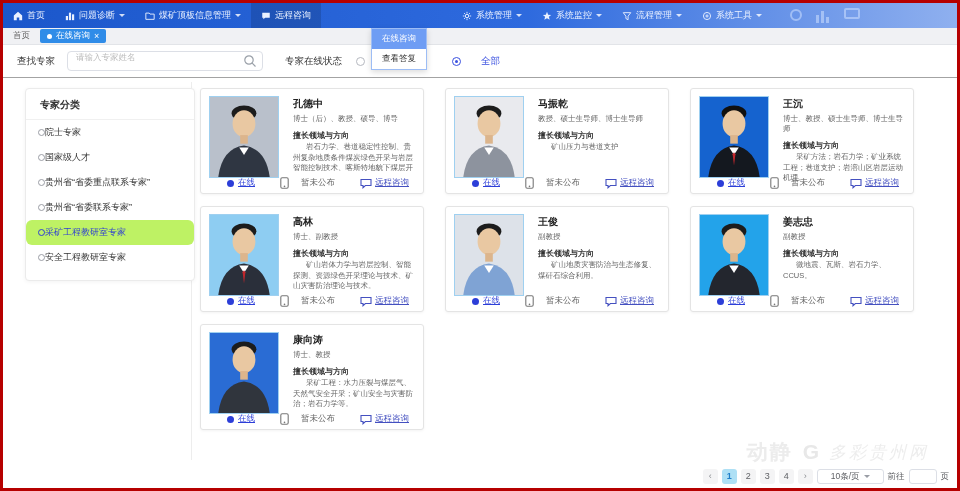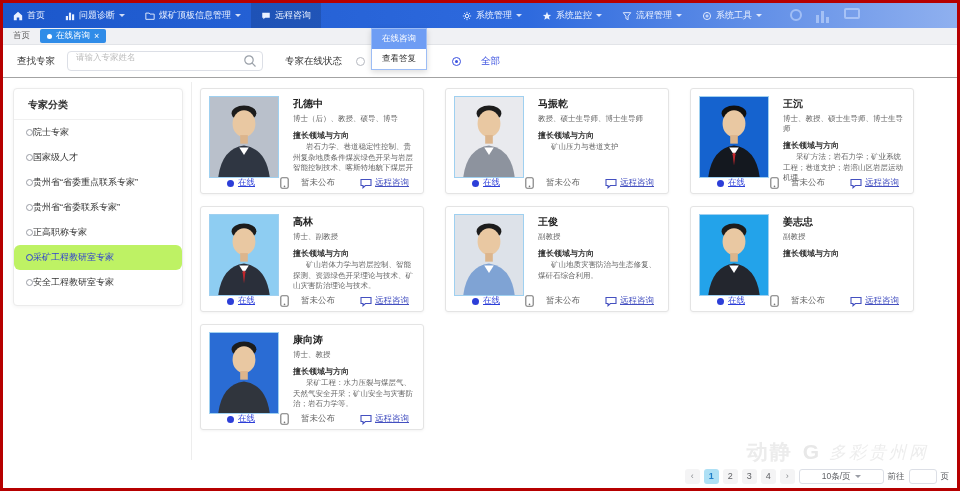--- a/index.html
+++ b/index.html
@@ -46,21 +46,21 @@
   .radio.r2 { margin-left:48px; }
   .rb { width:9px; height:9px; border:1px solid #b5b8bf; border-radius:50%; background:#fff; position:relative; }
   .radio.checked .rb { border-color:#3a50e0; }
   .radio.checked .rb::after { content:""; position:absolute; left:2px; top:2px; width:3px; height:3px; border-radius:50%; background:#3a50e0; }
   .radio.checked span { color:#3a50e0; }
 
   
   .body-area { position:relative; height:calc(100% - 75px); background:#fff; }
   .vline { position:absolute; left:188px; top:4px; bottom:28px; width:1px; background:#ededed; }
 
-  .sidebar { position:absolute; left:10px; top:10px; width:170px; background:#fff; border:1px solid #ebebeb;
+  .sidebar { position:absolute; left:22px; top:10px; width:170px; background:#fff; border:1px solid #ebebeb;
              border-radius:4px; box-shadow:0 1px 4px rgba(0,0,0,.05); padding-bottom:10px; }
   .sb-title { font-size:10px; font-weight:bold; color:#333; padding:9px 14px 7px; border-bottom:1px solid #f0f0f0; }
   .side-item { display:flex; align-items:center; gap:0; font-size:9px; color:#333; padding:6px 12px; cursor:pointer; }
   .ring { width:7px; height:7px; border:1px solid #9a9da5; border-radius:50%; flex:0 0 auto; }
   .side-item.sel { background:#bef264; color:#2f3fd2;border-radius:6px; }
   .side-item.sel .ring { border-color:#2f3fd2; }
 
   
   .cards { position:absolute; left:197px; top:10px; display:grid; grid-template-columns:repeat(3,224px); gap:12px 21px; }
   .card { position:relative; width:224px; height:106px; background:#fff; border:1px solid #e4e4e4; border-radius:3px;
@@ -84,21 +84,21 @@
   .wm-g { font-size:21px; font-weight:bold; color:#e8e8e8; }
   .wm-script { font-family:"DejaVu Serif","Liberation Serif",serif; font-style:italic; font-size:17px; color:#ededed; letter-spacing:3px; }
 
   
   .pager { position:absolute; right:8px; bottom:4px; display:flex; align-items:center; gap:4px; font-size:8.5px; color:#606266; }
   .pg-btn { min-width:15px; height:15px; border:none; background:#f4f4f5; border-radius:3px; color:#8a8d92;
             font-size:9px; line-height:15px; text-align:center; cursor:pointer; }
   .pg-btn.num { color:#606266; }
   .pg-btn.active { background:#aee0f5; color:#1f7fc9; font-weight:bold; }
   .pg-select { display:inline-flex; align-items:center; gap:4px; border:1px solid #dcdfe6; border-radius:3px; background:#fff;
-               height:15px; padding:0 22px; cursor:pointer; }
+               height:15px; padding:0 13px; cursor:pointer; }
   .caret-dark { width:0; height:0; border:3px solid transparent; border-top-color:#9a9da5; margin-top:3px; }
   .pg-input { width:28px; height:15px; border:1px solid #dcdfe6; border-radius:3px; }
 </style>
 </head>
 <body>
 
 <div class="frame">
 
   <header class="navbar">
     <nav class="nav-left">
@@ -220,24 +220,20 @@
           <span>国家级人才</span>
         </div>
       <div class="side-item">
           <i class="ring"></i>
           <span>贵州省“省委重点联系专家”</span>
         </div>
       <div class="side-item">
           <i class="ring"></i>
           <span>贵州省“省委联系专家”</span>
         </div>
-      <div class="side-item">
-          <i class="ring"></i>
-          <span>正高职称专家</span>
-        </div>
       <div class="side-item sel">
           <i class="ring"></i>
           <span>采矿工程教研室专家</span>
         </div>
       <div class="side-item">
           <i class="ring"></i>
           <span>安全工程教研室专家</span>
         </div>
     </aside>
 
@@ -438,20 +434,21 @@
               <ellipse cx="35" cy="28" rx="12" ry="14" fill="#e9c8a2"></ellipse>
               <rect x="31" y="40" width="8" height="9" fill="#dcb58c"></rect>
               <path class="suit" d="M8 84 Q12 54 35 51 Q58 54 62 84 Z" fill="#23262e"></path>
               <path d="M30 53 L35 61 L40 53 Z" fill="#fff"></path>
             </svg>
         </div>
         <div class="info">
           <h3 class="c-name">姜志忠</h3>
           <div class="c-title">副教授</div>
           <div class="c-fld">擅长领域与方向</div>
+          <div class="c-desc">微地震、瓦斯、岩石力学、CCUS。</div>
         </div>
         <div class="card-foot">
           <span class="online">
               <i class="dot"></i>
               <span>在线</span>
             </span>
           <span class="phone">
               <svg width="9" height="12" viewBox="0 0 9 12">
                 <rect x="0.8" y="0.8" width="7.4" height="10.4" rx="1.4" fill="none" stroke="#777" stroke-width="1.1"></rect>
                 <circle cx="4.5" cy="9.4" r="0.8" fill="#777"></circle>

